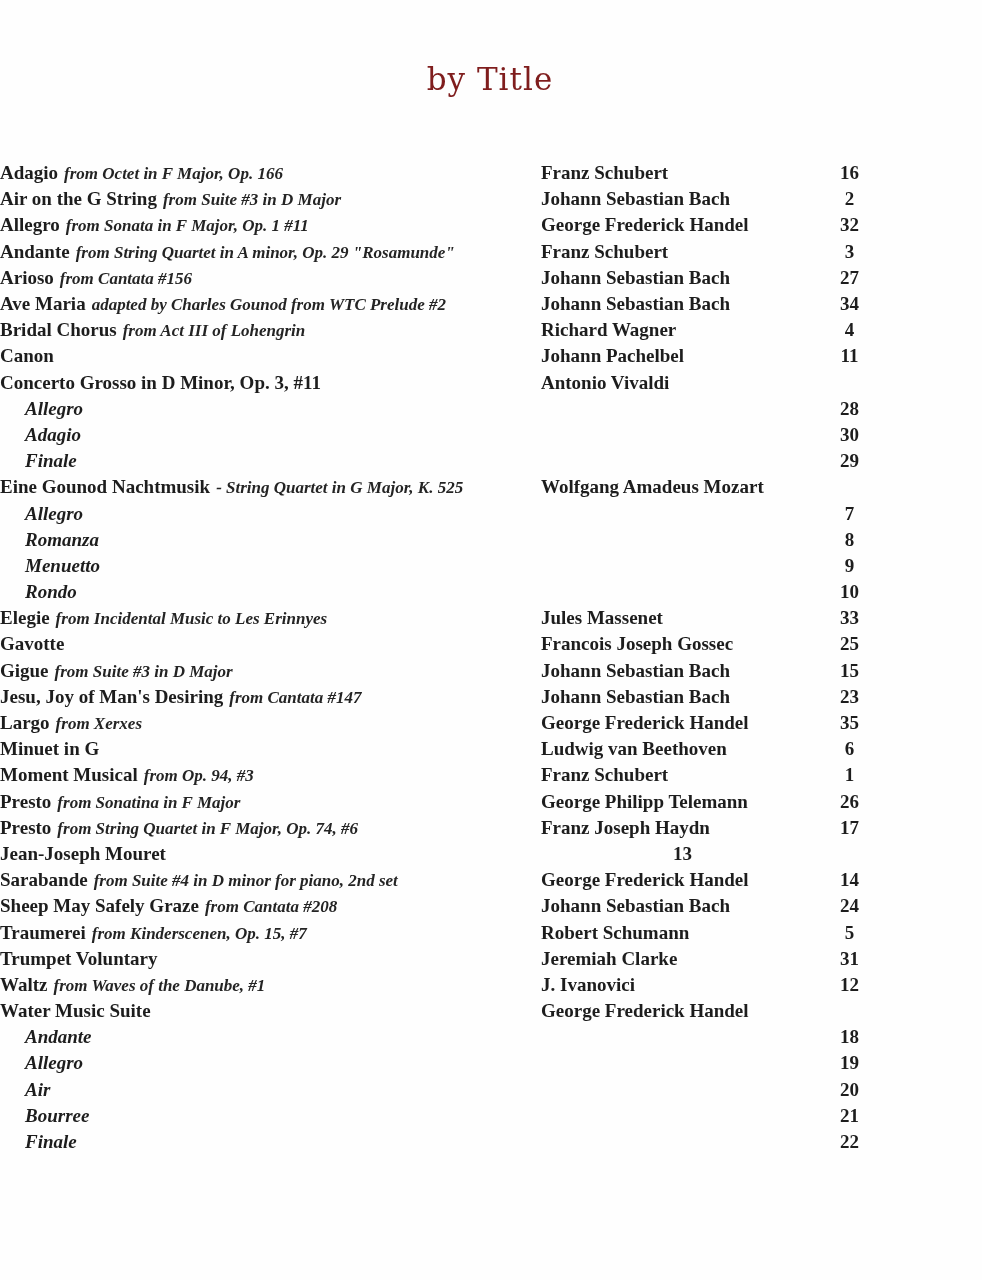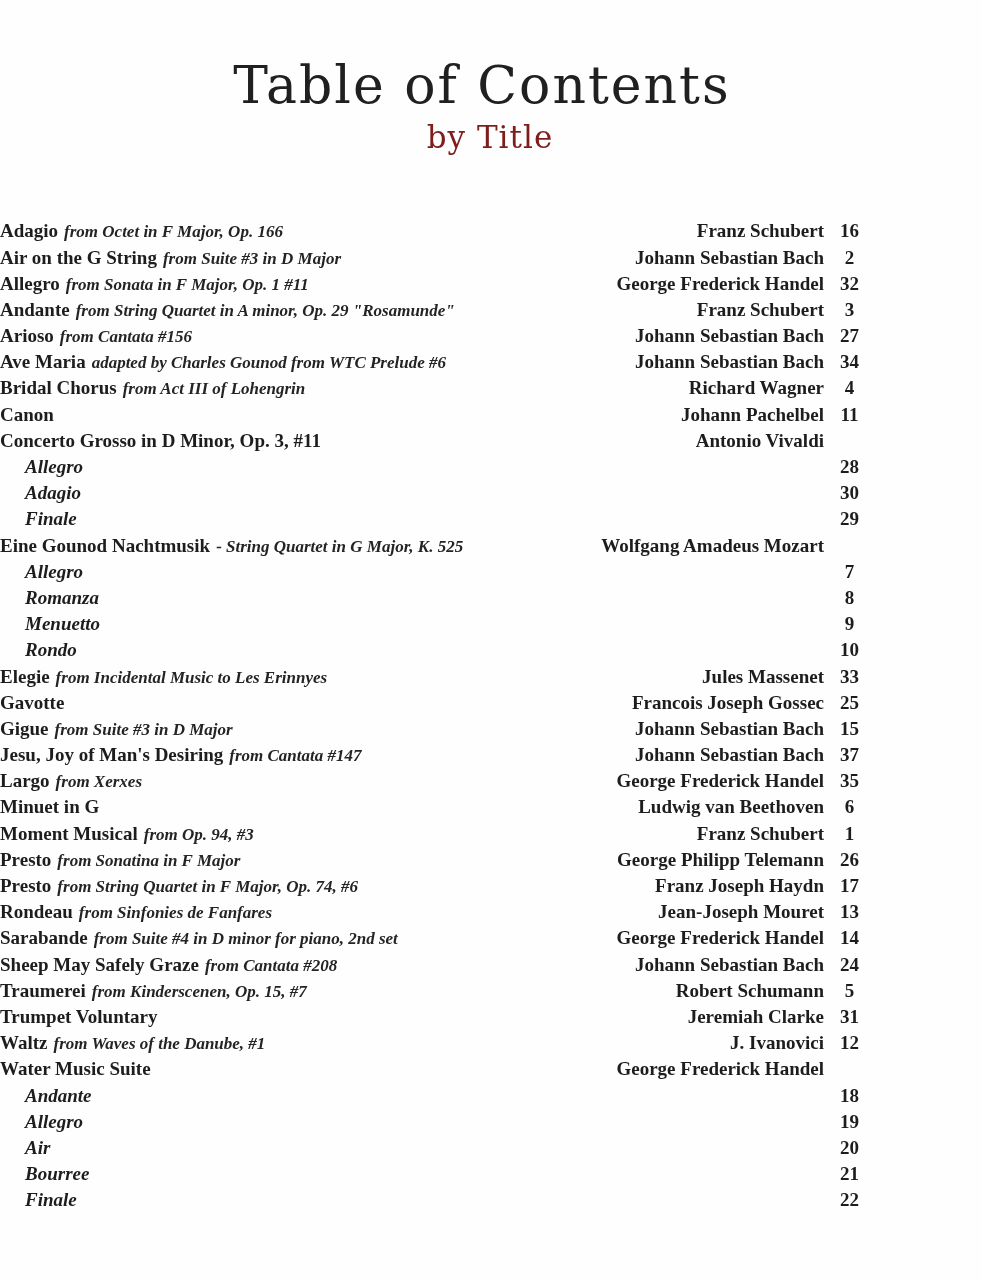--- a/index.html
+++ b/index.html
@@ -68,36 +68,34 @@
     font-weight: bold;
     font-style: italic;
     font-size: 17px;
     color: #242424;
     padding-left: 6px;
   }
   .cell-composer {
     font-weight: bold;
     font-size: 19px;
     color: #1d1d1d;
-    text-align: right;
   }
   .cell-page {
     font-weight: bold;
     font-size: 19px;
     text-align: center;
     color: #1d1d1d;
     font-variant-numeric: lining-nums;
   }
 </style>
 </head>
 <body>
 
 <div class="page">
   <header class="toc-header">
-    <h1 class="title">Table of Contents</h1>
     <h2 class="subtitle">by Title</h2>
   </header>
   <main class="toc" id="toc-list">
       <div class="row">
         <div class="cell-title"><span class="t-title">Adagio</span><span class="t-detail">from Octet in F Major, Op. 166</span></div>
         <div class="cell-composer">Franz Schubert</div>
         <div class="cell-page">16</div>
       </div>
       <div class="row">
         <div class="cell-title"><span class="t-title">Air on the G String</span><span class="t-detail">from Suite #3 in D Major</span></div>
@@ -113,21 +111,21 @@
         <div class="cell-title"><span class="t-title">Andante</span><span class="t-detail">from String Quartet in A minor, Op. 29  "Rosamunde"</span></div>
         <div class="cell-composer">Franz Schubert</div>
         <div class="cell-page">3</div>
       </div>
       <div class="row">
         <div class="cell-title"><span class="t-title">Arioso</span><span class="t-detail">from Cantata #156</span></div>
         <div class="cell-composer">Johann Sebastian Bach</div>
         <div class="cell-page">27</div>
       </div>
       <div class="row">
-        <div class="cell-title"><span class="t-title">Ave Maria</span><span class="t-detail">adapted by Charles Gounod from WTC Prelude #6</span></div>
+        <div class="cell-title"><span class="t-title">Ave Maria</span><span class="t-detail">adapted by Charles Gounod from WTC Prelude #2</span></div>
         <div class="cell-composer">Johann Sebastian Bach</div>
         <div class="cell-page">34</div>
       </div>
       <div class="row">
         <div class="cell-title"><span class="t-title">Bridal Chorus</span><span class="t-detail">from Act III of Lohengrin</span></div>
         <div class="cell-composer">Richard Wagner</div>
         <div class="cell-page">4</div>
       </div>
       <div class="row">
         <div class="cell-title"><span class="t-title">Canon</span></div>
@@ -190,21 +188,21 @@
         <div class="cell-page">25</div>
       </div>
       <div class="row">
         <div class="cell-title"><span class="t-title">Gigue</span><span class="t-detail">from Suite #3 in D Major</span></div>
         <div class="cell-composer">Johann Sebastian Bach</div>
         <div class="cell-page">15</div>
       </div>
       <div class="row">
         <div class="cell-title"><span class="t-title">Jesu, Joy of Man's Desiring</span><span class="t-detail">from Cantata #147</span></div>
         <div class="cell-composer">Johann Sebastian Bach</div>
-        <div class="cell-page">37</div>
+        <div class="cell-page">23</div>
       </div>
       <div class="row">
         <div class="cell-title"><span class="t-title">Largo</span><span class="t-detail">from Xerxes</span></div>
         <div class="cell-composer">George Frederick Handel</div>
         <div class="cell-page">35</div>
       </div>
       <div class="row">
         <div class="cell-title"><span class="t-title">Minuet in G</span></div>
         <div class="cell-composer">Ludwig van Beethoven</div>
         <div class="cell-page">6</div>
@@ -218,21 +216,20 @@
         <div class="cell-title"><span class="t-title">Presto</span><span class="t-detail">from Sonatina in F Major</span></div>
         <div class="cell-composer">George Philipp Telemann</div>
         <div class="cell-page">26</div>
       </div>
       <div class="row">
         <div class="cell-title"><span class="t-title">Presto</span><span class="t-detail">from String Quartet in F Major, Op. 74, #6</span></div>
         <div class="cell-composer">Franz Joseph Haydn</div>
         <div class="cell-page">17</div>
       </div>
       <div class="row">
-        <div class="cell-title"><span class="t-title">Rondeau</span><span class="t-detail">from Sinfonies de Fanfares</span></div>
         <div class="cell-composer">Jean-Joseph Mouret</div>
         <div class="cell-page">13</div>
       </div>
       <div class="row">
         <div class="cell-title"><span class="t-title">Sarabande</span><span class="t-detail">from Suite #4 in D minor for piano, 2nd set</span></div>
         <div class="cell-composer">George Frederick Handel</div>
         <div class="cell-page">14</div>
       </div>
       <div class="row">
         <div class="cell-title"><span class="t-title">Sheep May Safely Graze</span><span class="t-detail">from Cantata #208</span></div>

